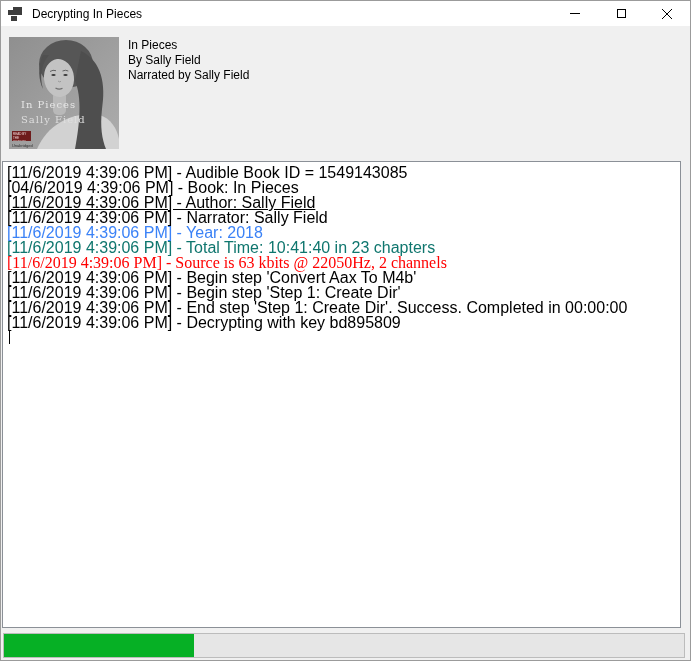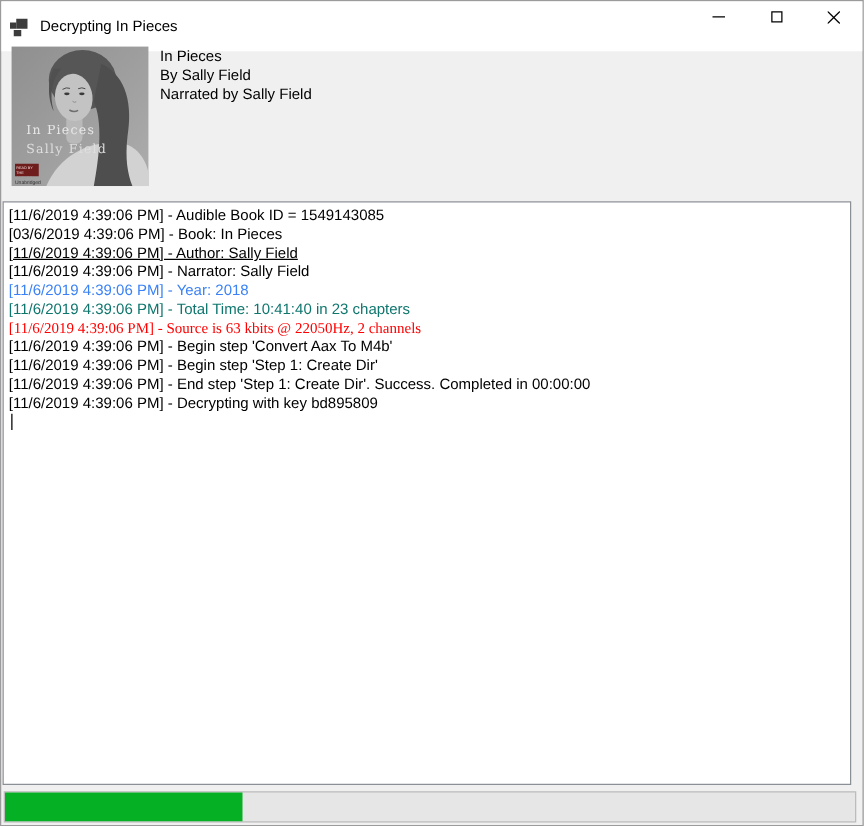--- a/index.html
+++ b/index.html
@@ -7,21 +7,21 @@
   body {
     position: relative;
     background: #f0f0f0;
     font-family: "Liberation Sans", sans-serif;
     border: 1px solid #9b9b9b;
     overflow: hidden;
   }
 
   
   .titlebar {
-    position: absolute; top: 0; left: 0; right: 0; height: 40px;
+    position: absolute; top: 0; left: 0; right: 0; height: 25px;
     background: #ffffff;
     display: flex; align-items: center;
   }
   .app-icon { position: relative; width: 15px; height: 15px; margin-left: 7px; flex: 0 0 auto; }
   .app-icon .sq1 { position: absolute; left: 5px; top: 1px;  width: 9px; height: 8px; background: #3c3c3c; }
   .app-icon .sq2 { position: absolute; left: 0;   top: 4px;  width: 5px; height: 5px; background: #3c3c3c; }
   .app-icon .sq3 { position: absolute; left: 3px; top: 10px; width: 6px; height: 5px; background: #3c3c3c; }
   .title-text { font-size: 12px; color: #000; margin-left: 9px; white-space: nowrap; }
   .win-controls { margin-left: auto; display: flex; height: 100%; }
   .ctrl-btn {
@@ -61,21 +61,21 @@
     position: absolute; left: 127px; top: 37px;
     font-size: 12px; line-height: 15px; color: #000;
   }
 
   
   .logbox {
     position: absolute; left: 1px; top: 160px; width: 679px; height: 467px;
     background: #ffffff;
     border: 1px solid #8b9097;
     padding: 3px 4px;
-    font-size: 12px; line-height: 15px; color: #000;
+    font-size: 16px; line-height: 15px; color: #000;
     overflow: hidden; cursor: text;
   }
   .log-line { white-space: pre; }
   .caret { width: 1px; height: 13px; background: #000; margin-left: 2px; margin-top: 1px; }
 
   
   .progress {
     position: absolute; left: 2px; top: 632px; width: 682px; height: 25px;
     border: 1px solid #bcbcbc; background: #e6e6e6;
   }
@@ -142,21 +142,21 @@
 
 <div class="book-info">
   <div>In Pieces</div>
   <div>By Sally Field</div>
   <div>Narrated by Sally Field</div>
 </div>
 
 <div class="logbox">
   <div>
       <div class="log-line" style="color: rgb(0, 0, 0);">[11/6/2019 4:39:06 PM] - Audible Book ID = 1549143085</div>
-      <div class="log-line" style="color: rgb(0, 0, 0);">[03/6/2019 4:39:06 PM] - Book: In Pieces</div>
+      <div class="log-line" style="color: rgb(0, 0, 0);">[04/6/2019 4:39:06 PM] - Book: In Pieces</div>
       <div class="log-line" style="color: #000000; text-decoration: underline;">[11/6/2019 4:39:06 PM] - Author: Sally Field</div>
       <div class="log-line" style="color: rgb(0, 0, 0);">[11/6/2019 4:39:06 PM] - Narrator: Sally Field</div>
       <div class="log-line" style="color: #3b82f6;">[11/6/2019 4:39:06 PM] - Year: 2018</div>
       <div class="log-line" style="color: #0f766e;">[11/6/2019 4:39:06 PM] - Total Time: 10:41:40 in 23 chapters</div>
       <div class="log-line" style="color: rgb(255, 0, 0); font-family: Liberation Serif, serif;">[11/6/2019 4:39:06 PM] - Source is 63 kbits @ 22050Hz, 2 channels</div>
       <div class="log-line" style="color: rgb(0, 0, 0);">[11/6/2019 4:39:06 PM] - Begin step 'Convert Aax To M4b'</div>
       <div class="log-line" style="color: rgb(0, 0, 0);">[11/6/2019 4:39:06 PM] - Begin step 'Step 1: Create Dir'</div>
       <div class="log-line" style="color: rgb(0, 0, 0);">[11/6/2019 4:39:06 PM] - End step 'Step 1: Create Dir'. Success. Completed in 00:00:00</div>
       <div class="log-line" style="color: rgb(0, 0, 0);">[11/6/2019 4:39:06 PM] - Decrypting with key bd895809</div>
     </div>

